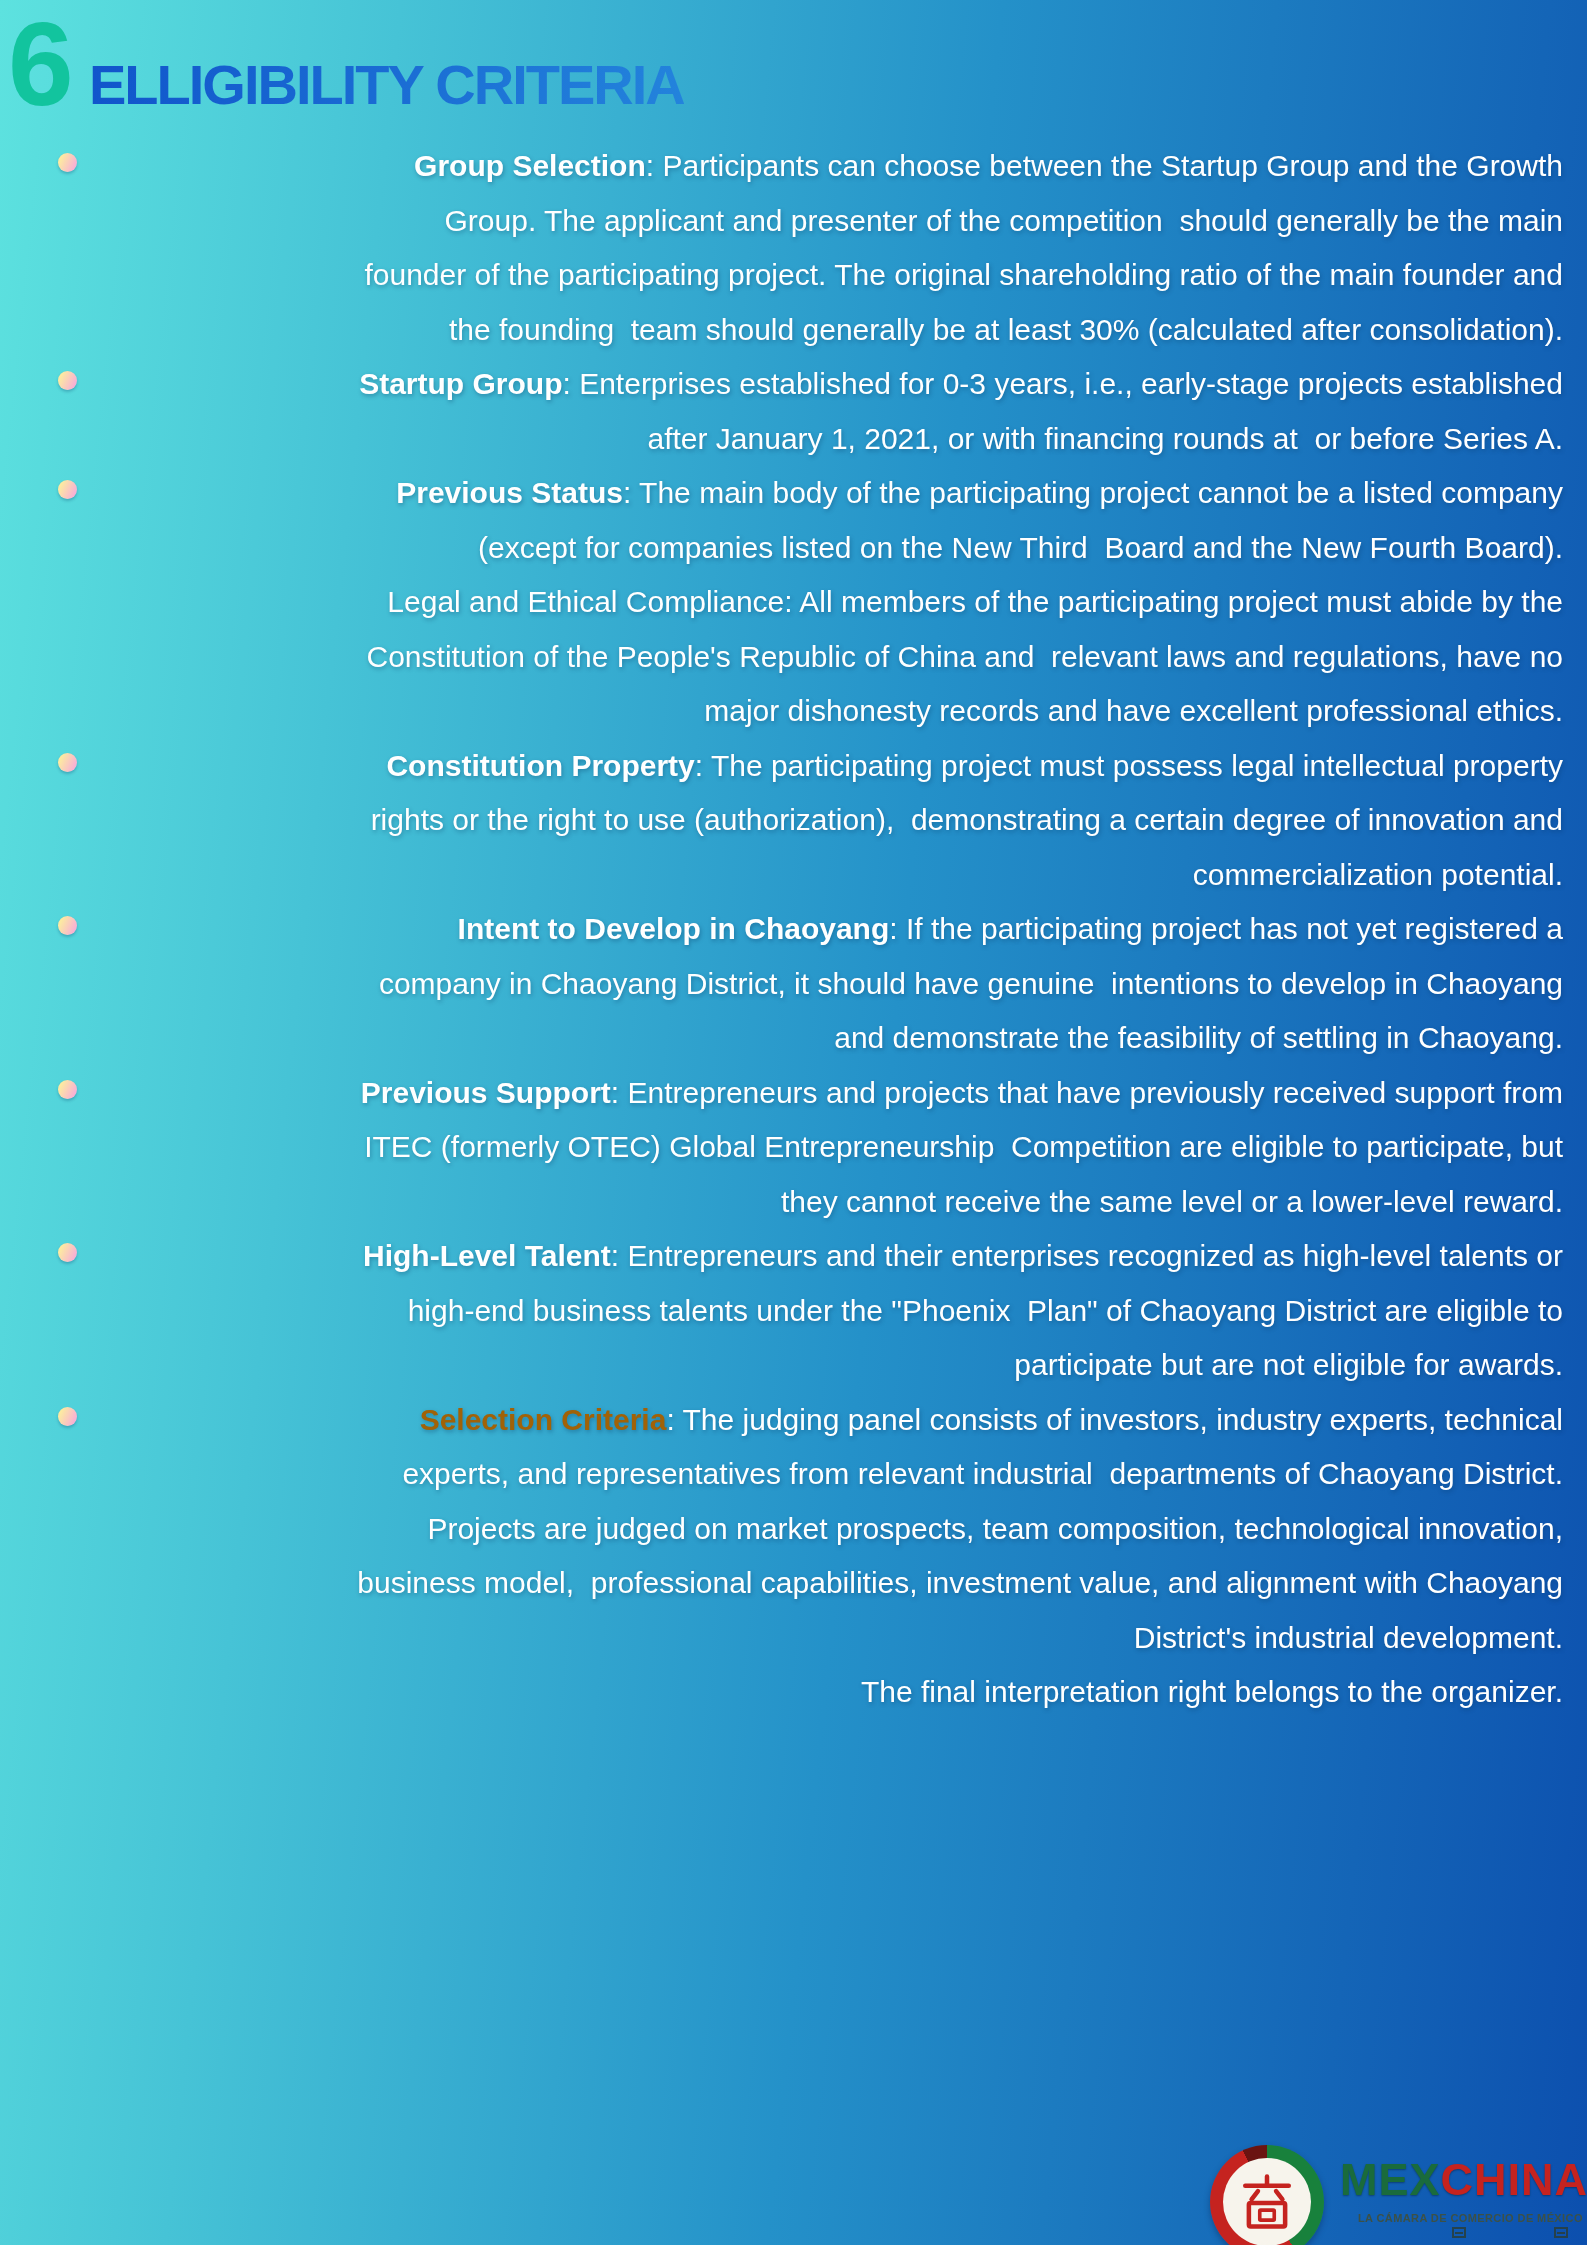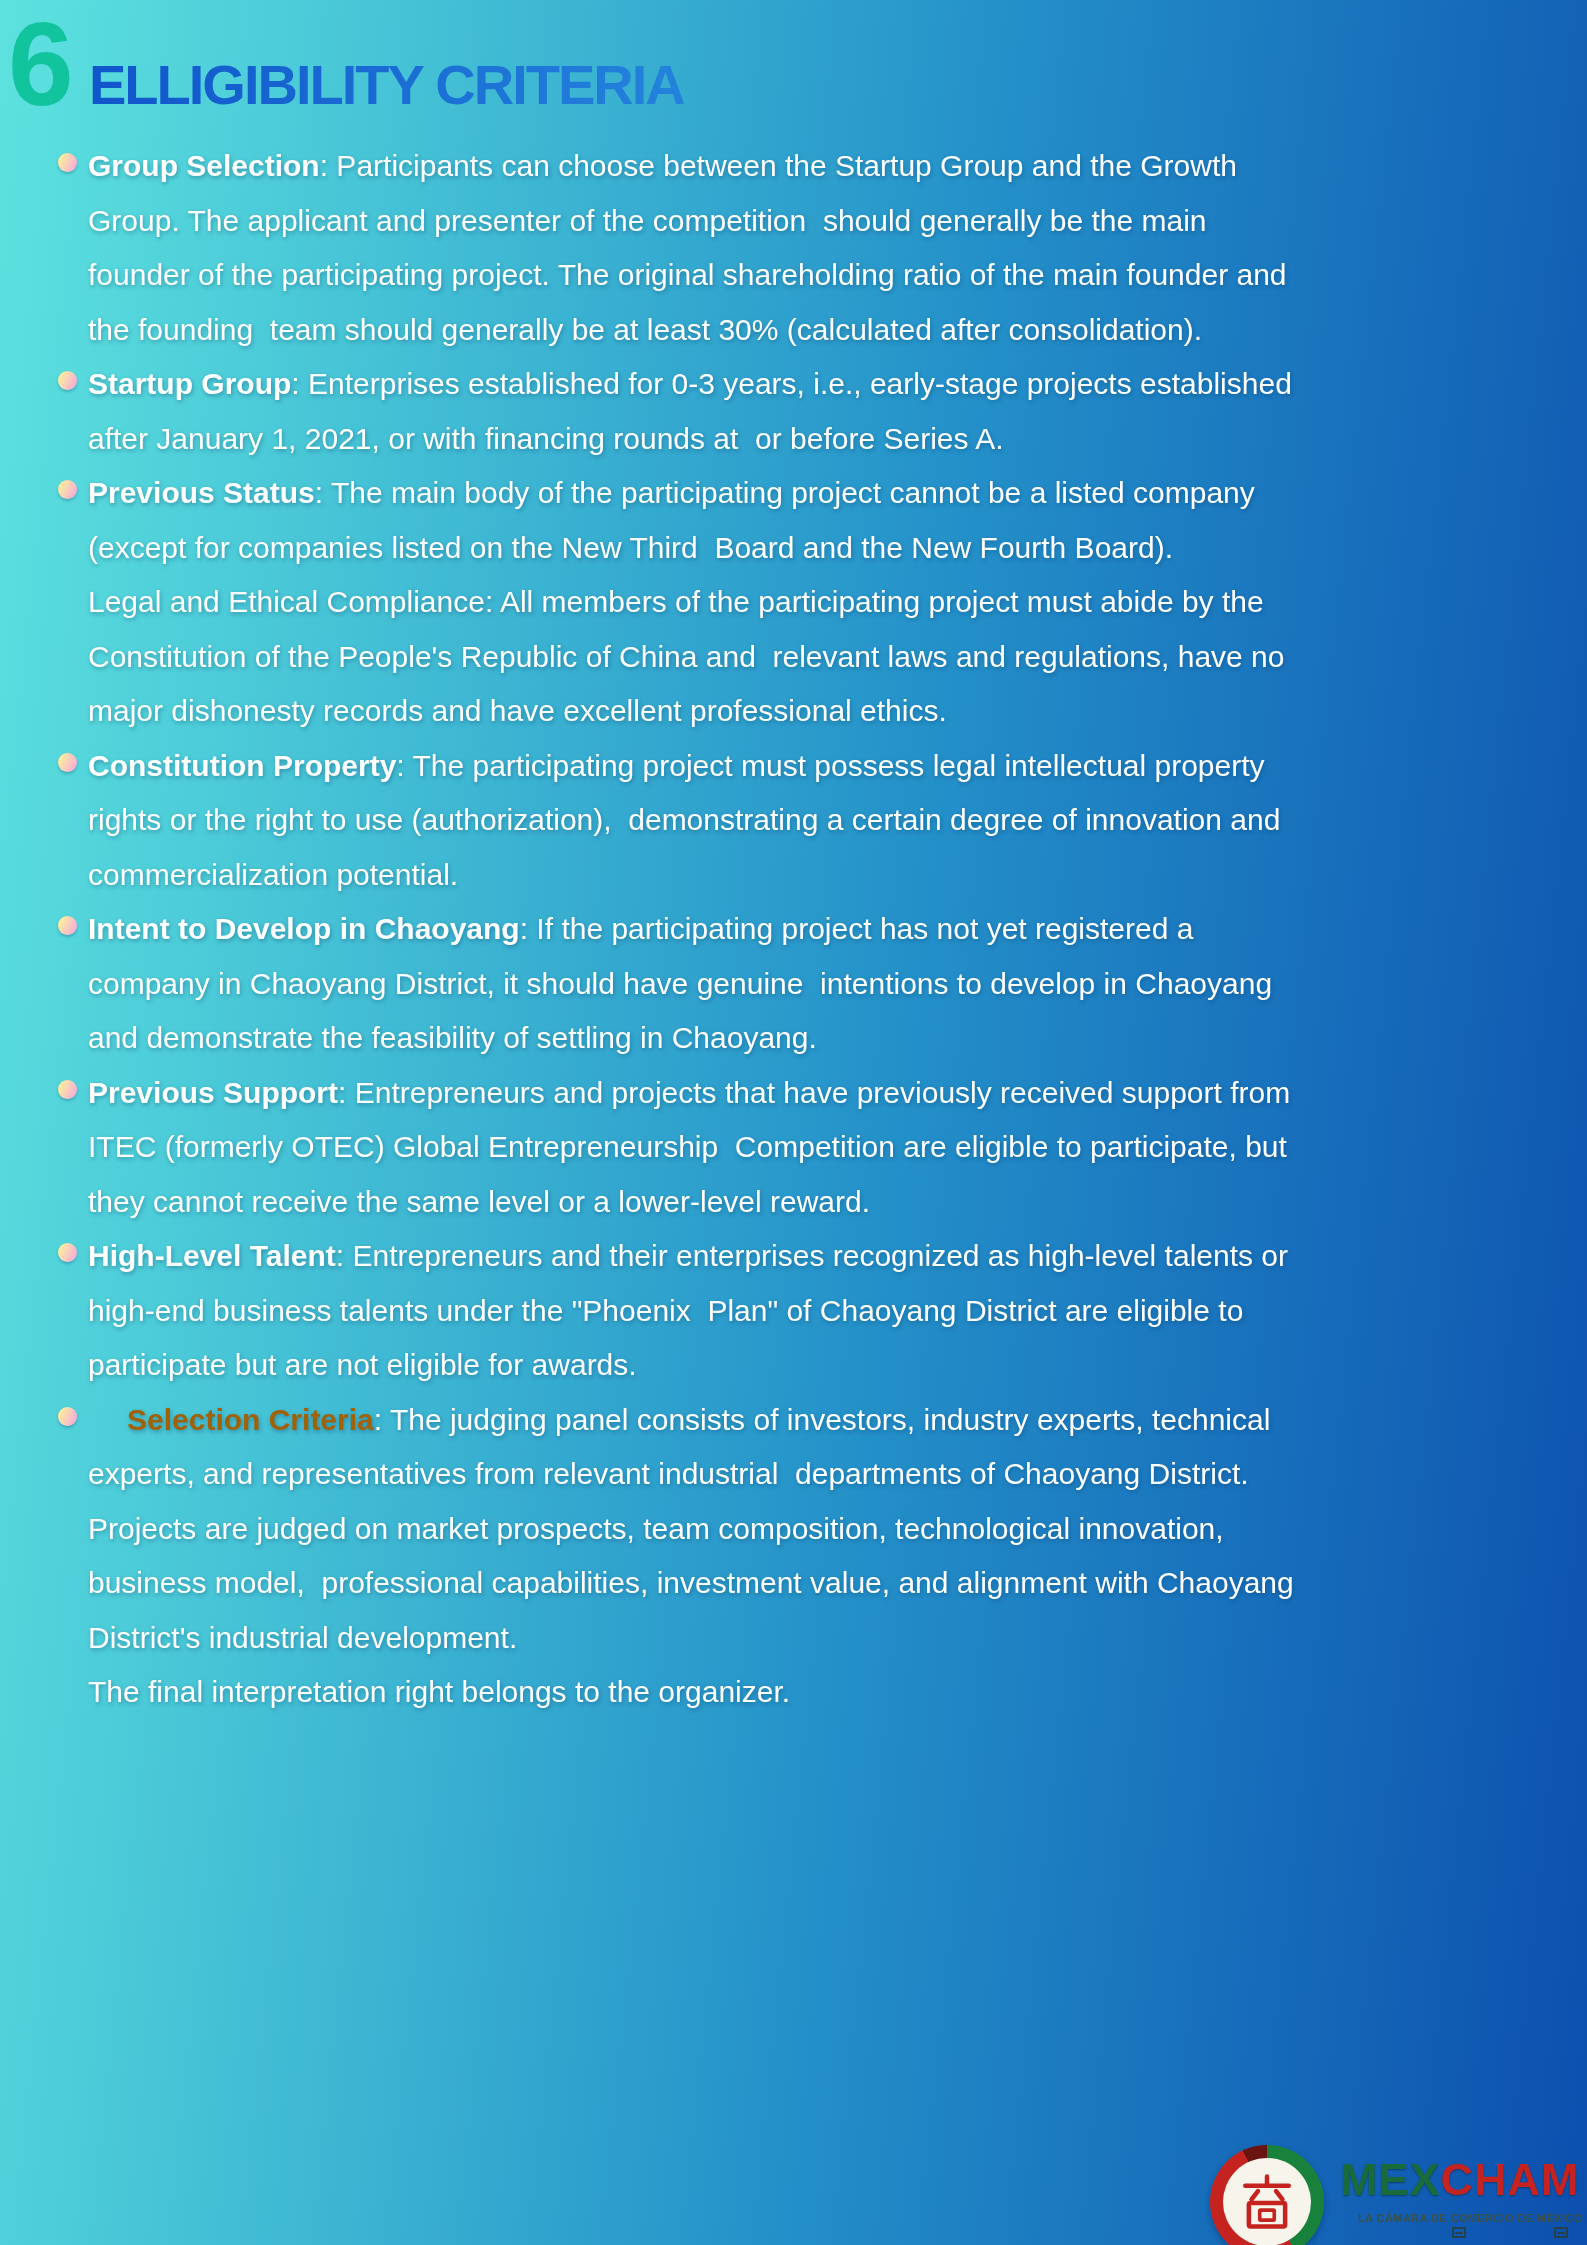--- a/index.html
+++ b/index.html
@@ -39,20 +39,21 @@
     white-space:nowrap;
   }
 
   
   .list{
     position:absolute;top:139px;left:0;right:0;
     padding:0 24px 0 88px;
     color:var(--body_text);
     font-size:30px;line-height:54.5px;
     text-shadow:1px 2px 4px rgba(0,45,90,.35);
+    text-align:right;
   }
   .item{position:relative;}
   .bullet{
     position:absolute;left:-30px;top:14px;width:19px;height:19px;border-radius:50%;
     background:linear-gradient(115deg,var(--bullet_start) 20%,var(--bullet_end) 85%);
     box-shadow:0 2px 3px rgba(0,45,90,.25);
   }
   .label{font-weight:bold;}
   .text{white-space:pre-wrap;}
 
@@ -143,20 +144,20 @@
     <svg class="shang" width="58" height="58" viewBox="0 0 64 64" fill="none" stroke="#c5231f" stroke-width="5" stroke-linecap="round" stroke-linejoin="round">
       <path d="M32 4 V12"></path>
       <path d="M8 14 H56"></path>
       <path d="M22 20 L15 29"></path>
       <path d="M42 20 L49 29"></path>
       <rect x="12" y="33" width="40" height="26" rx="2"></rect>
       <rect x="24" y="41" width="16" height="11" rx="1" stroke-width="4"></rect>
     </svg>
   </div>
   <div class="logo-text">
-    <div class="wordmark"><span class="mex">MEX</span><span class="cham">CHAM</span></div>
+    <div class="wordmark"><span class="mex">MEX</span><span class="cham">CHINA</span></div>
     <div class="logo-subtitle">LA CÁMARA DE COMERCIO DE MÉXICO EN CHINA</div>
     <div class="glyph-row">
       <span class="glyph g1"></span>
       <span class="glyph g2"></span>
     </div>
   </div>
 </div>
 
 </body></html>

